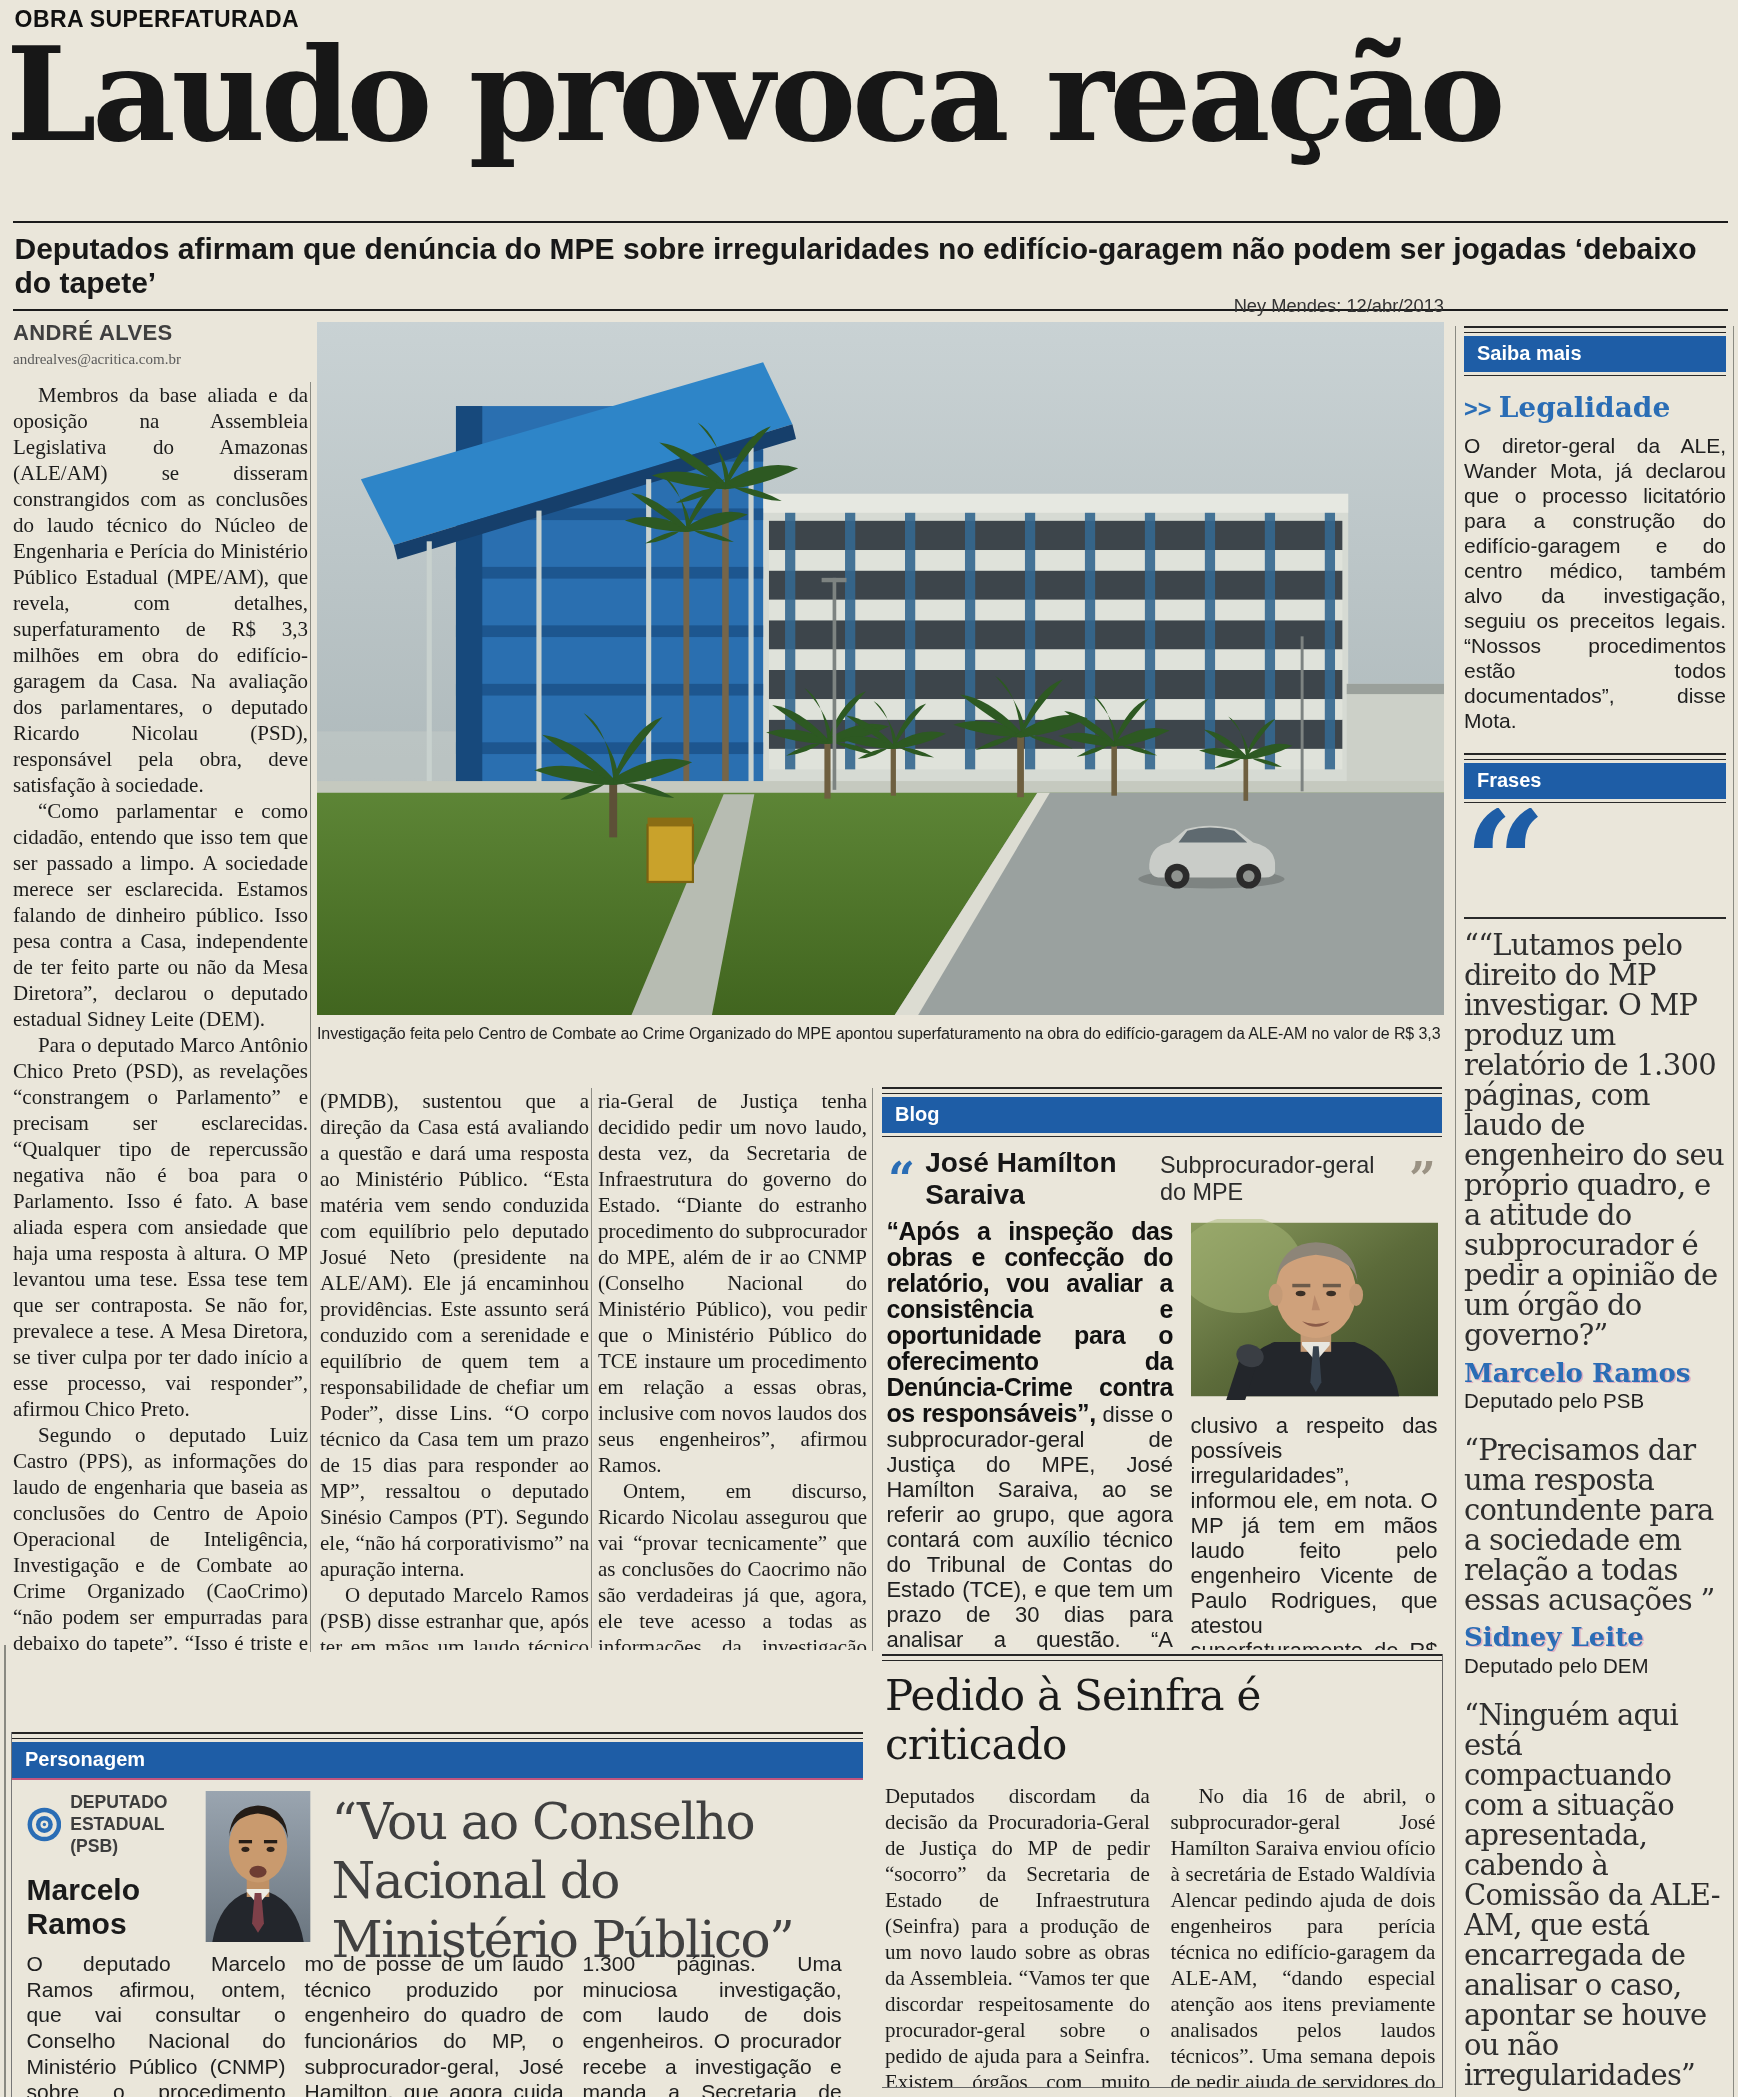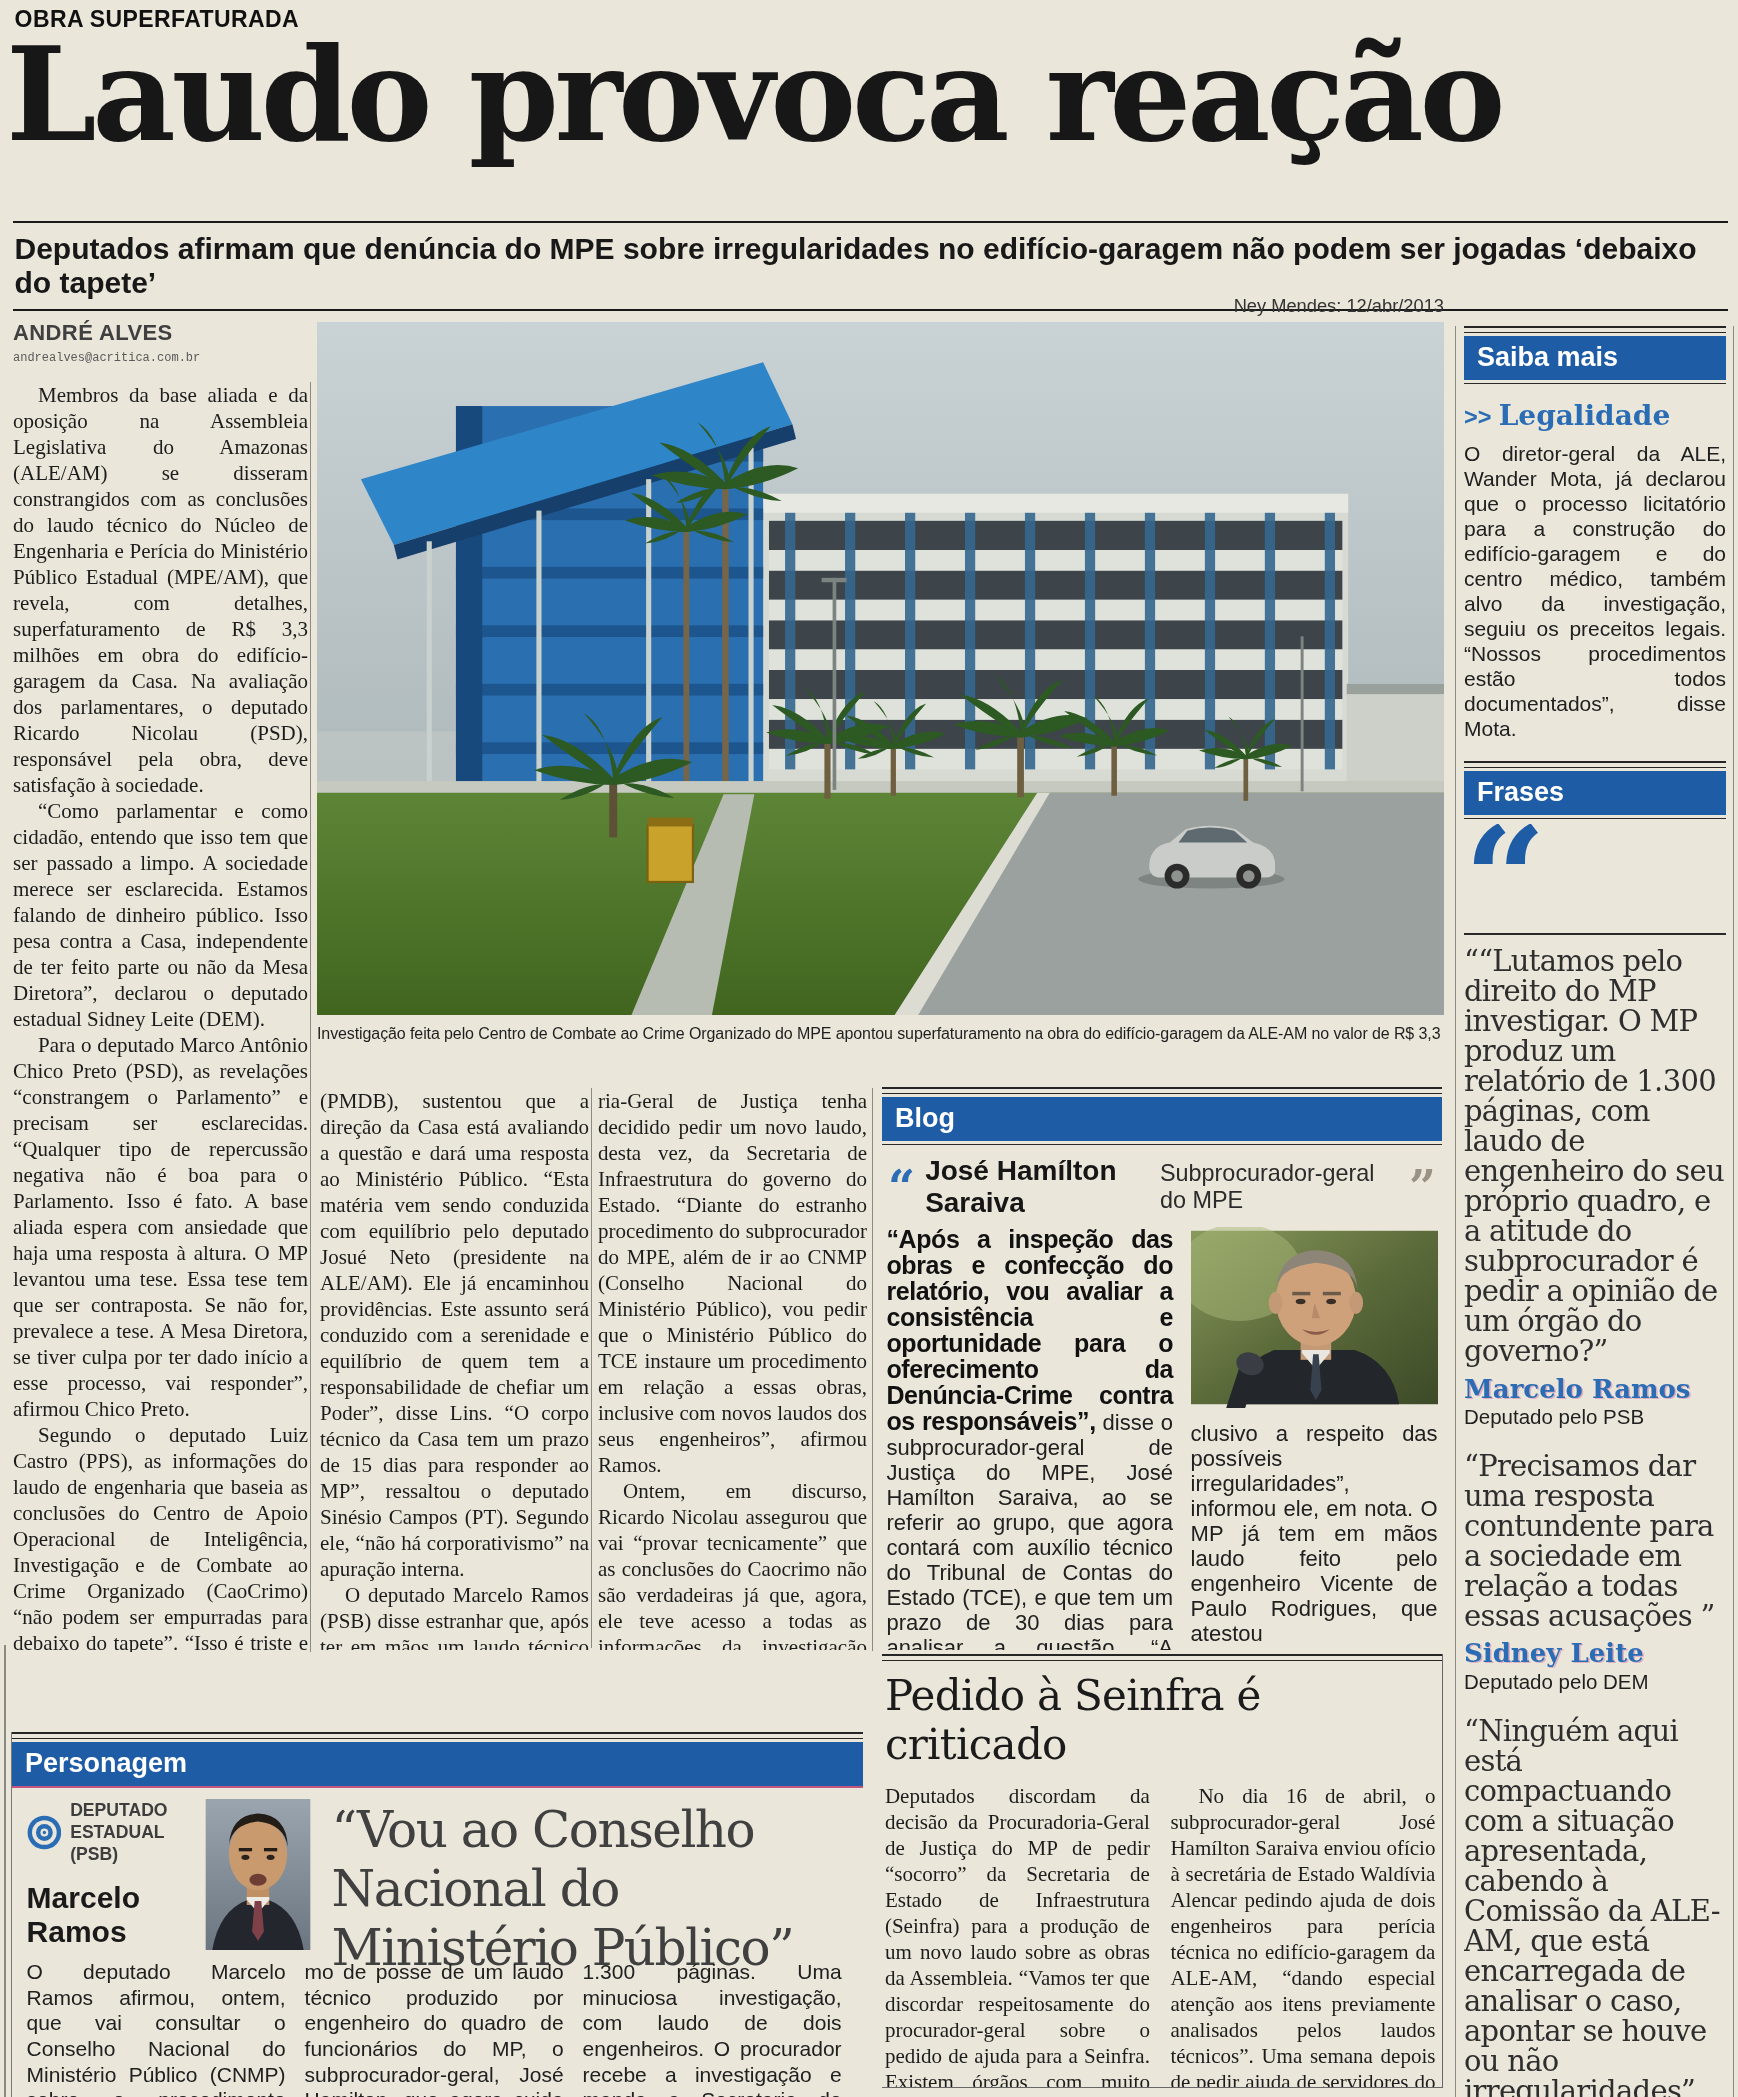--- a/index.html
+++ b/index.html
@@ -7,37 +7,37 @@
         font-family:"Liberation Serif",serif;color:#1c1c1c;}
   .abs{position:absolute;}
   
   .kicker{left:14.6px;top:5.9px;font-family:"Liberation Sans",sans-serif;font-weight:bold;
           font-size:23px;letter-spacing:0.4px;color:#111;}
   .headline{left:5.9px;top:25px;width:1727px;font-family:"DejaVu Serif",serif;font-weight:bold;
             font-size:129px;line-height:1.08;letter-spacing:-4.4px;color:#171717;white-space:nowrap;}
   .subhead-band{left:13px;top:221px;width:1712px;border-top:2.2px solid #1b1b1b;border-bottom:2.2px solid #1b1b1b;
             padding:8.8px 1.5px;font-family:"Liberation Sans",sans-serif;font-weight:bold;font-size:30px;color:#181818;}
   .byline-author{left:13px;top:320px;font-family:"Liberation Sans",sans-serif;font-weight:bold;font-size:22px;color:#404040;letter-spacing:0.4px;}
-  .byline-email{left:13px;top:351px;font-family:Liberation Mono, monospace;font-size:12px;color:#5a5a5a;}
+  .byline-email{left:13px;top:351px;font-family:Liberation Serif, serif;font-size:15px;color:#5a5a5a;}
   
   .bodytext p{margin:0;text-align:justify;text-indent:25px;font-size:21px;line-height:26px;}
   .col1{left:13px;top:382px;width:295px;height:1270px;overflow:hidden;}
   .col2{left:320px;top:1088px;width:269px;height:562px;overflow:hidden;}
   .col3{left:598px;top:1088px;width:269px;height:562px;overflow:hidden;}
   .col2 p:first-child,.col3 p:first-child{text-indent:0;}
   .vrule{width:0.7px;background:#8a8a82;}
   
   .credit{left:317px;top:295px;width:1127px;text-align:right;font-family:"Liberation Sans",sans-serif;font-size:18.3px;color:#333;}
   .photo{left:317px;top:322px;width:1127px;height:693px;background:#b9c2c4;}
   .caption{left:317px;top:1025px;width:1127px;font-family:"Liberation Sans",sans-serif;font-size:16px;
            letter-spacing:-0.1px;color:#1f1f1f;white-space:nowrap;overflow:hidden;}
   
   .drule{border-top:2.2px solid #252525;border-bottom:1.5px solid #252525;height:3.7px;}
   .bar{background:#1e5da6;color:#fff;font-family:"Liberation Sans",sans-serif;font-weight:bold;
-       font-size:27px;padding:6.6px 13px;margin-top:2.9px;}
+       font-size:20px;padding:6.6px 13px;margin-top:2.9px;}
   .thinrule{height:1.5px;background:#2a2a2a;margin-top:2.9px;}
   
   .rail{left:1464px;top:326px;width:262px;height:1771px;overflow:hidden;}
   .rail-rule-l{left:1455px;top:326px;height:1771px;}
   .rail-rule-r{left:1733px;top:326px;height:1771px;}
   .legalidade{margin-top:14.6px;display:flex;align-items:baseline;gap:7.3px;}
   .leg-arrows{font-family:"Liberation Sans",sans-serif;font-weight:bold;font-size:23.4px;color:#2a6db5;}
   .leg-title{font-family:"DejaVu Serif",serif;font-weight:bold;font-size:28px;color:#2a6db5;}
   .saiba-body{margin-top:8.8px;font-family:"Liberation Sans",sans-serif;font-size:21px;line-height:25px;text-align:justify;color:#202020;}
   .frases-sec{margin-top:20.5px;}

